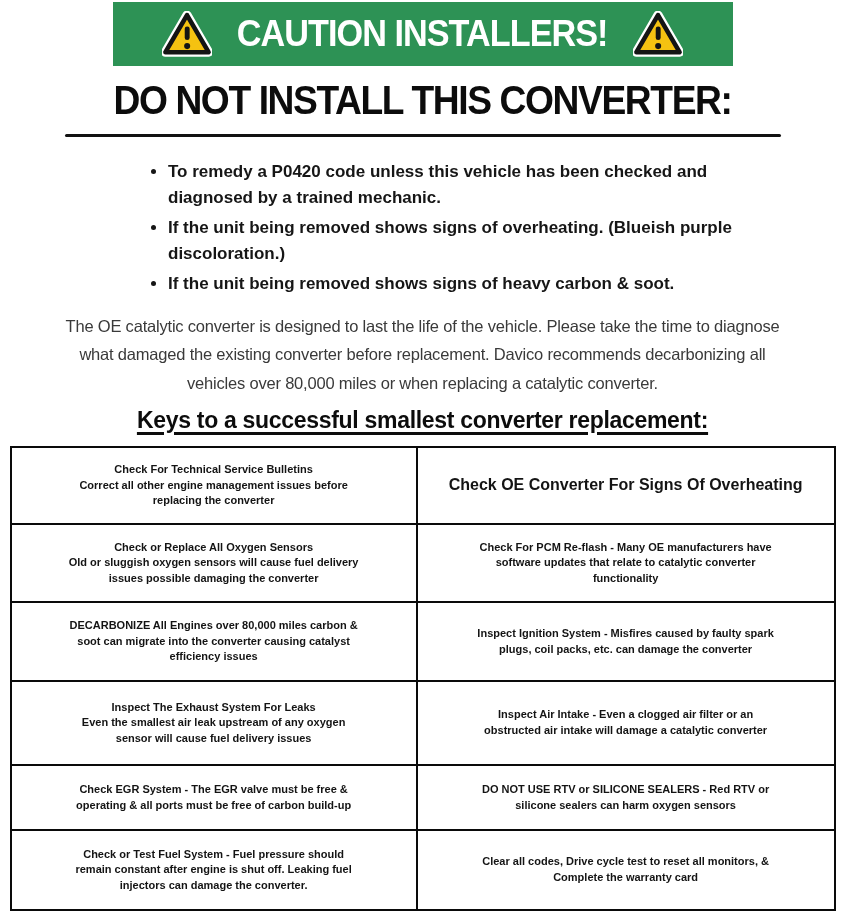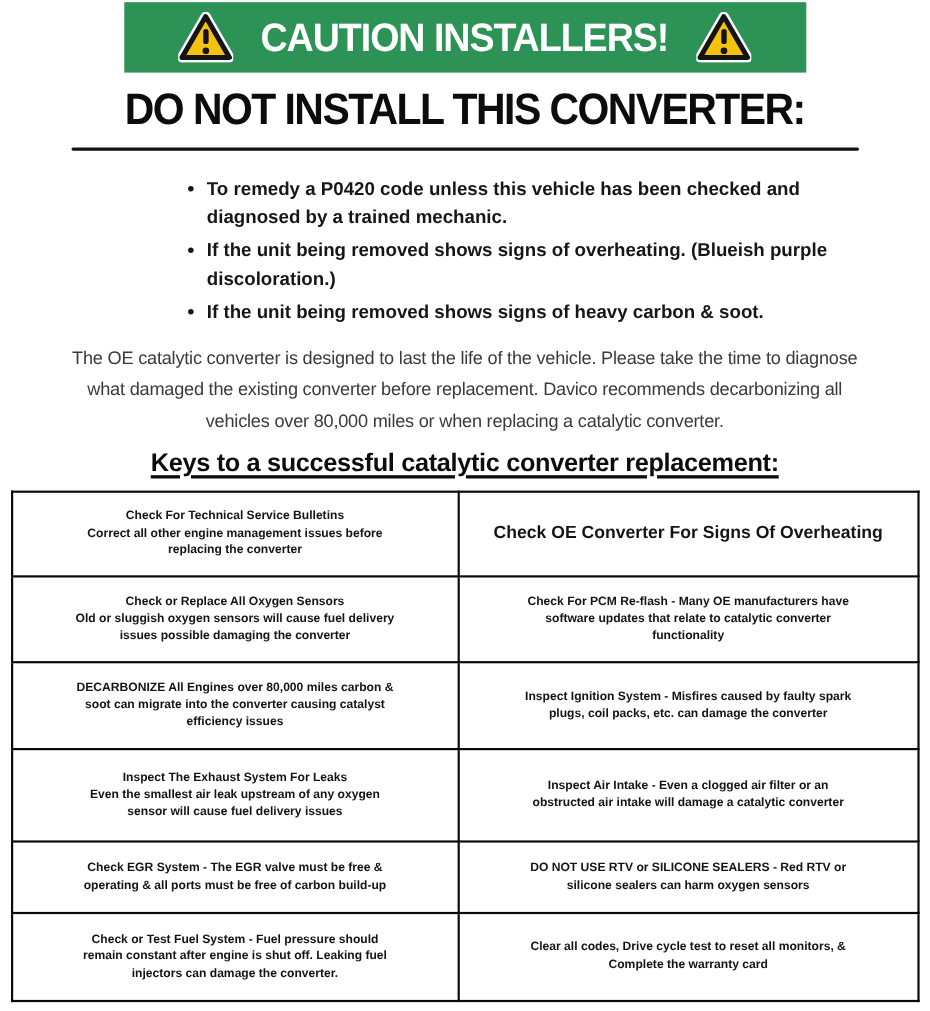--- a/index.html
+++ b/index.html
@@ -27,21 +27,21 @@
     margin:12px 0 0;text-align:center;font-size:40px;font-weight:bold;
     letter-spacing:-1.5px;transform:scaleX(.93);line-height:1.1;color:#0c0c0c;
   }
   .rule{
     width:716px;height:3px;background:#121212;margin:12px auto 0;border-radius:2px;
   }
   .bullet-list{
     margin:22px 58px 0 148px;padding:0 0 0 20px;
     font-size:17px;font-weight:bold;line-height:1.5;color:#161616;
   }
-  .bullet-list li{white-space:pre-line;margin-bottom:5px;margin-left:20px;}
+  .bullet-list li{white-space:pre-line;margin-bottom:5px;}
   .advisory{
     margin:15px 4px 0;text-align:center;white-space:pre-line;
     font-size:16.5px;line-height:1.73;font-weight:normal;
     color:var(--paragraph-gray);letter-spacing:-0.2px;
   }
   .keys-heading{
     margin:10px 0 0;text-align:center;font-size:23px;font-weight:bold;
     letter-spacing:-0.3px;color:#0c0c0c;
     text-decoration:underline;text-decoration-thickness:2.5px;text-underline-offset:4px;
   }
@@ -86,21 +86,21 @@
 diagnosed by a trained mechanic.</li>
   <li>If the unit being removed shows signs of overheating. (Blueish purple
 discoloration.)</li>
   <li>If the unit being removed shows signs of heavy carbon &amp; soot.</li>
 </ul>
 
 <p class="advisory">The OE catalytic converter is designed to last the life of the vehicle. Please take the time to diagnose
 what damaged the existing converter before replacement. Davico recommends decarbonizing all
 vehicles over 80,000 miles or when replacing a catalytic converter.</p>
 
-<h2 class="keys-heading">Keys to a successful catalytic converter replacement:</h2>
+<h2 class="keys-heading">Keys to a successful smallest converter replacement:</h2>
 
 <table class="keys-table">
   <colgroup>
       <col style="width:49.3%">
       <col style="width:50.7%">
     </colgroup>
   <tbody>
     <tr class="r1">
       <td>Check For Technical Service Bulletins
 Correct all other engine management issues before

